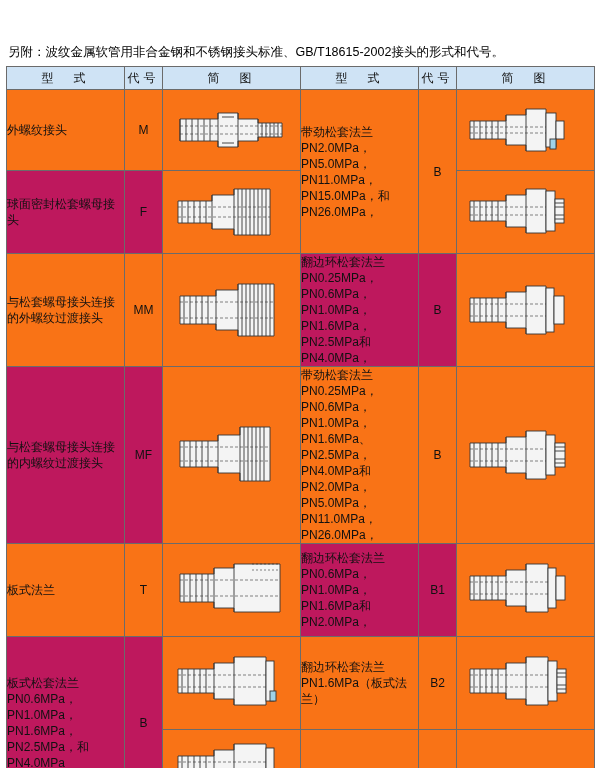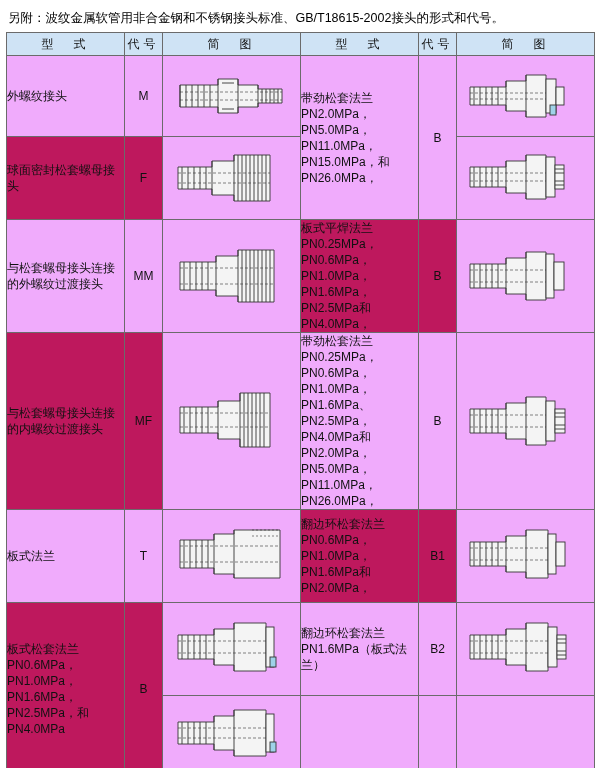--- a/index.html
+++ b/index.html
@@ -11,20 +11,21 @@
     -webkit-font-smoothing:antialiased;
   }
   .page{width:600px;height:768px;position:relative;box-sizing:border-box;padding:8px 6px 0 6px;}
   .title{
     font-size:12.5px;
     line-height:16px;
     padding:2px 2px 6px 2px;
     color:#000;
     white-space:nowrap;
     letter-spacing:0px;
+    margin-top:34px;
   }
   table.main{
     border-collapse:collapse;
     width:588px;
     table-layout:fixed;
     border:1px solid #5a5a5a;
   }
   table.main td, table.main th{
     border:1px solid #6b6b6b;
     padding:0;
@@ -50,21 +51,21 @@
   }
   .cell-code{
     text-align:center;
     font-size:12px;
   }
   .cell-fig{
     text-align:center;
     padding:0;
   }
   .yellow{background:#be185d;}
-  .white{background:#f0abfc;}
+  .white{background:#f97316;}
   svg{display:block;margin:0 auto;}
 </style>
 </head>
 <body>
 
 <div class="page">
 
   <div class="title">另附：波纹金属软管用非合金钢和不锈钢接头标准、GB/T18615-2002接头的形式和代号。</div>
 
   <table class="main">
@@ -159,21 +160,21 @@
           <svg width="132" height="88" viewBox="0 0 132 88">
             <g fill="none" stroke="#333" stroke-width="0.9">
               <path d="M14 30 L50 30 L50 24 L72 24 L72 18 L108 18 L108 70 L72 70 L72 64 L50 64 L50 58 L14 58 Z" fill="#f4f4f4"></path>
               <path d="M50 24 L50 64 M72 18 L72 70"></path>
               <path d="M14 36 L108 36 M14 52 L108 52" stroke-dasharray="3,2" stroke-width="0.6"></path>
               <path d="M18 30 L18 58 M24 30 L24 58 M30 30 L30 58 M36 30 L36 58 M42 30 L42 58"></path>
               <path d="M76 18 L76 70 M80 18 L80 70 M84 18 L84 70 M88 18 L88 70 M92 18 L92 70 M96 18 L96 70 M100 18 L100 70 M104 18 L104 70"></path>
             </g>
           </svg>
         </td>
-        <td class="cell-type yellow">板式平焊法兰 PN0.25MPa，PN0.6MPa，PN1.0MPa，PN1.6MPa，PN2.5MPa和PN4.0MPa，</td>
+        <td class="cell-type yellow">翻边环松套法兰 PN0.25MPa，PN0.6MPa，PN1.0MPa，PN1.6MPa，PN2.5MPa和PN4.0MPa，</td>
         <td class="cell-code yellow">B</td>
         <td class="cell-fig white">
           <svg width="132" height="88" viewBox="0 0 132 88">
             <g fill="none" stroke="#333" stroke-width="0.9">
               <path d="M10 32 L46 32 L46 26 L66 26 L66 20 L86 20 L86 68 L66 68 L66 62 L46 62 L46 56 L10 56 Z" fill="#f4f4f4"></path>
               <path d="M46 26 L46 62 M66 20 L66 68"></path>
               <rect x="86" y="22" width="8" height="44" fill="#f4f4f4"></rect>
               <rect x="94" y="30" width="10" height="28" fill="#f4f4f4"></rect>
               <path d="M10 38 L86 38 M10 50 L86 50" stroke-dasharray="3,2" stroke-width="0.6"></path>
               <path d="M14 32 L14 56 M20 32 L20 56 M26 32 L26 56 M32 32 L32 56 M38 32 L38 56"></path>

